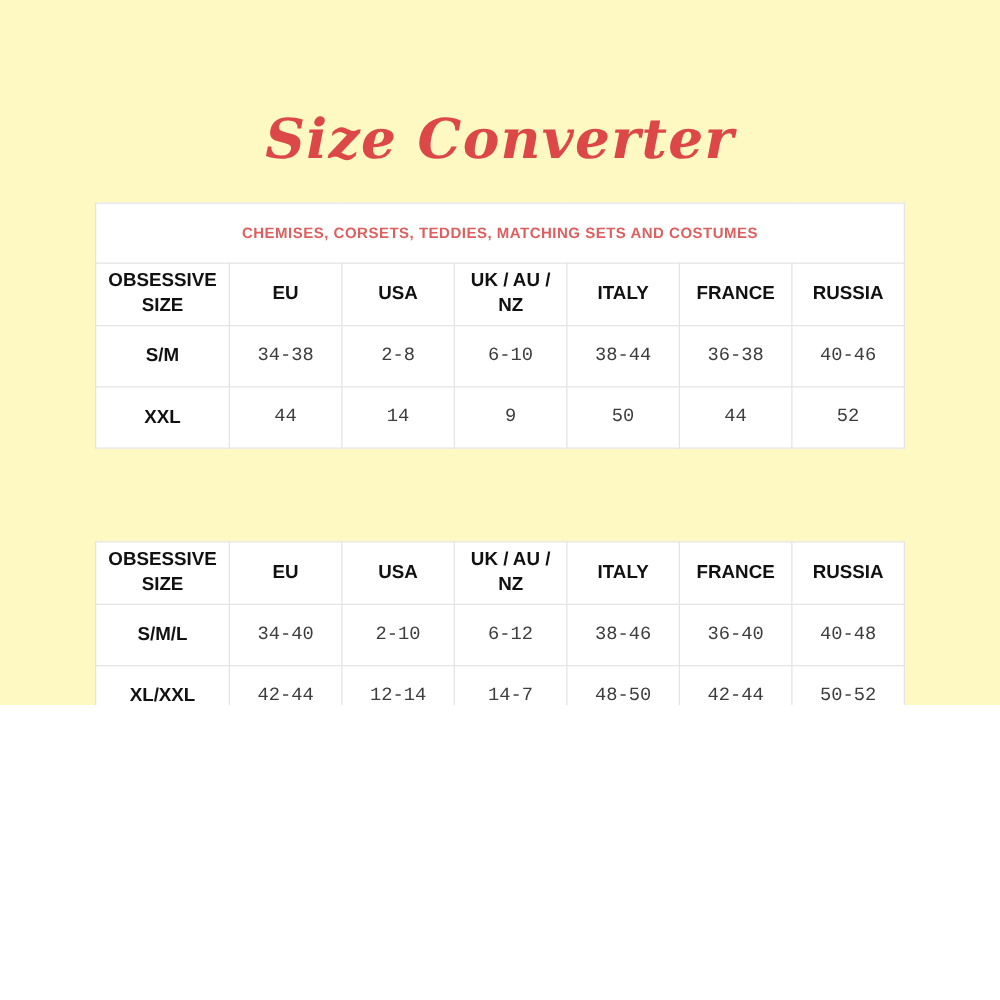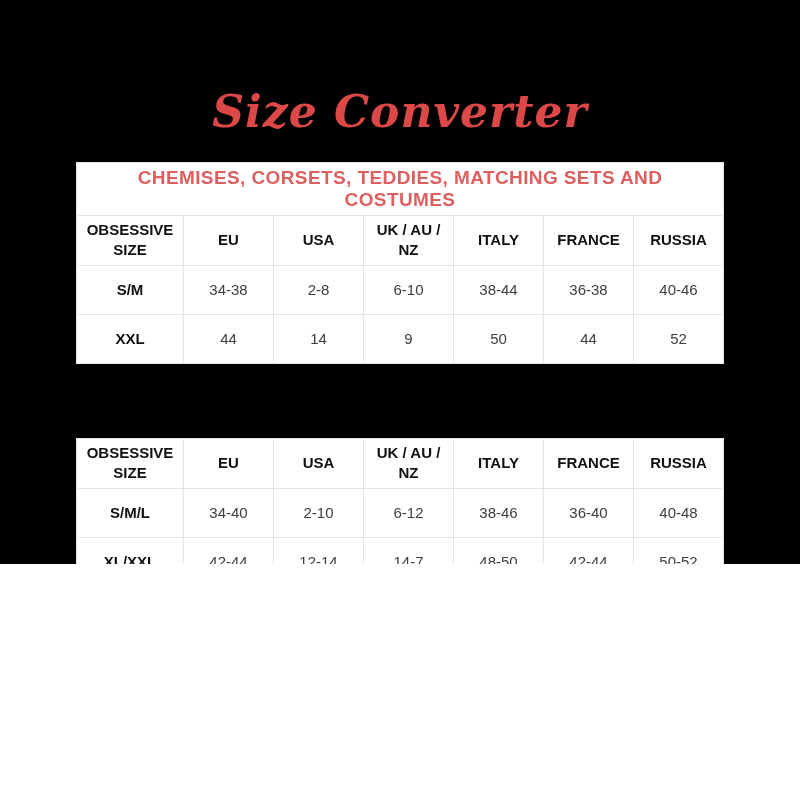--- a/index.html
+++ b/index.html
@@ -5,21 +5,21 @@
   html, body {
     margin: 0;
     padding: 0;
     background: #ffffff;
     font-family: "Liberation Sans", sans-serif;
   }
   .page {
     position: relative;
     width: 800px;
     height: 564px;
-    background: #000000;
+    background: #fef9c3;
     overflow: hidden;
   }
   .page-title {
     margin: 0;
     padding-top: 86px;
     text-align: center;
     font-family: "DejaVu Serif", serif;
     font-style: italic;
     font-weight: bold;
     font-size: 44px;
@@ -45,40 +45,41 @@
   table.size-table th {
     border: 1px solid var(--border-gray, #e4e4e4);
     text-align: center;
     vertical-align: middle;
     padding: 4px 6px;
   }
   tr.caption-row { height: 48px; }
   tr.caption-row td {
     color: var(--caption-coral, #dd5f5f);
     font-weight: bold;
-    font-size: 19px;
+    font-size: 12px;
     letter-spacing: 0.4px;
   }
   tr.header-row { height: 50px; }
   tr.header-row th {
     color: var(--header-text, #111111);
     font-weight: bold;
     font-size: 15px;
     line-height: 1.35;
   }
   tr.data-row { height: 49px; }
   tr.data-row th {
     color: var(--header-text, #111111);
     font-weight: bold;
     font-size: 15px;
   }
   tr.data-row td {
     color: var(--cell-text, #3d3d3d);
     font-weight: normal;
     font-size: 15px;
+    font-family: Liberation Mono, monospace;
   }
 </style>
 </head>
 <body>
 
 <div class="page">
   <h1 class="page-title">Size Converter</h1>
   <main class="tables-container">
       <section class="size-table-card">
         <table class="size-table">

